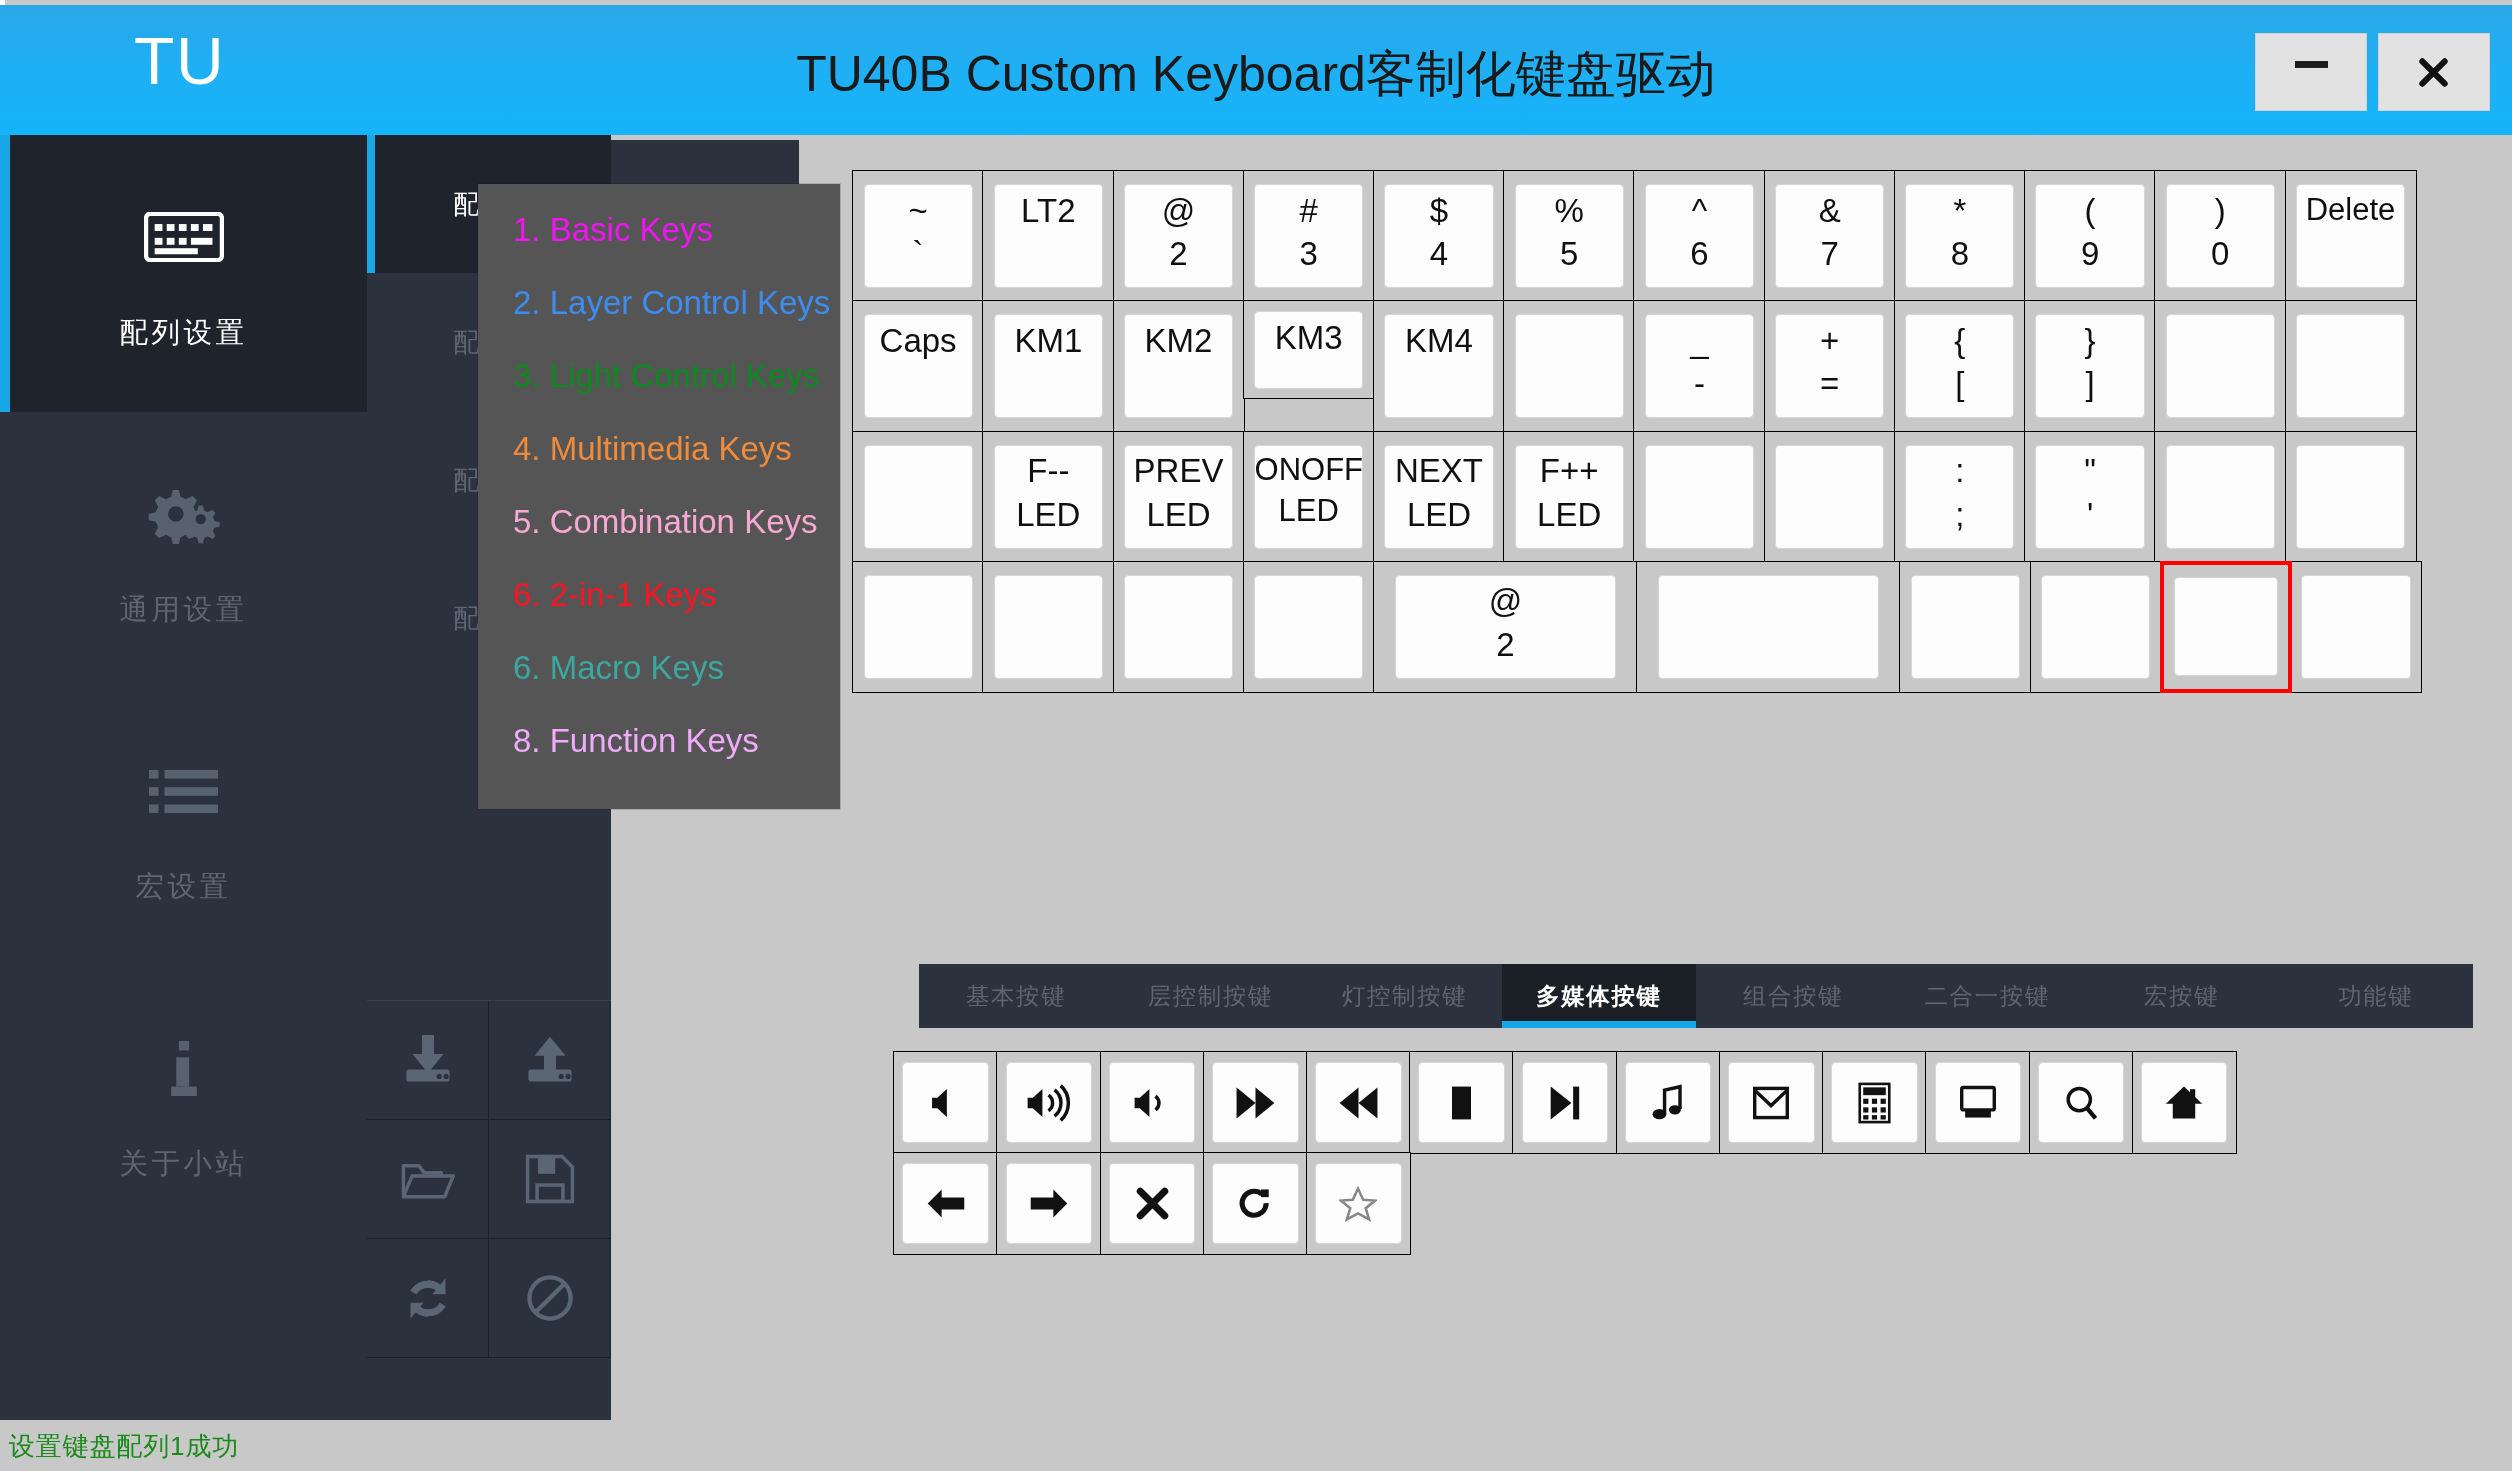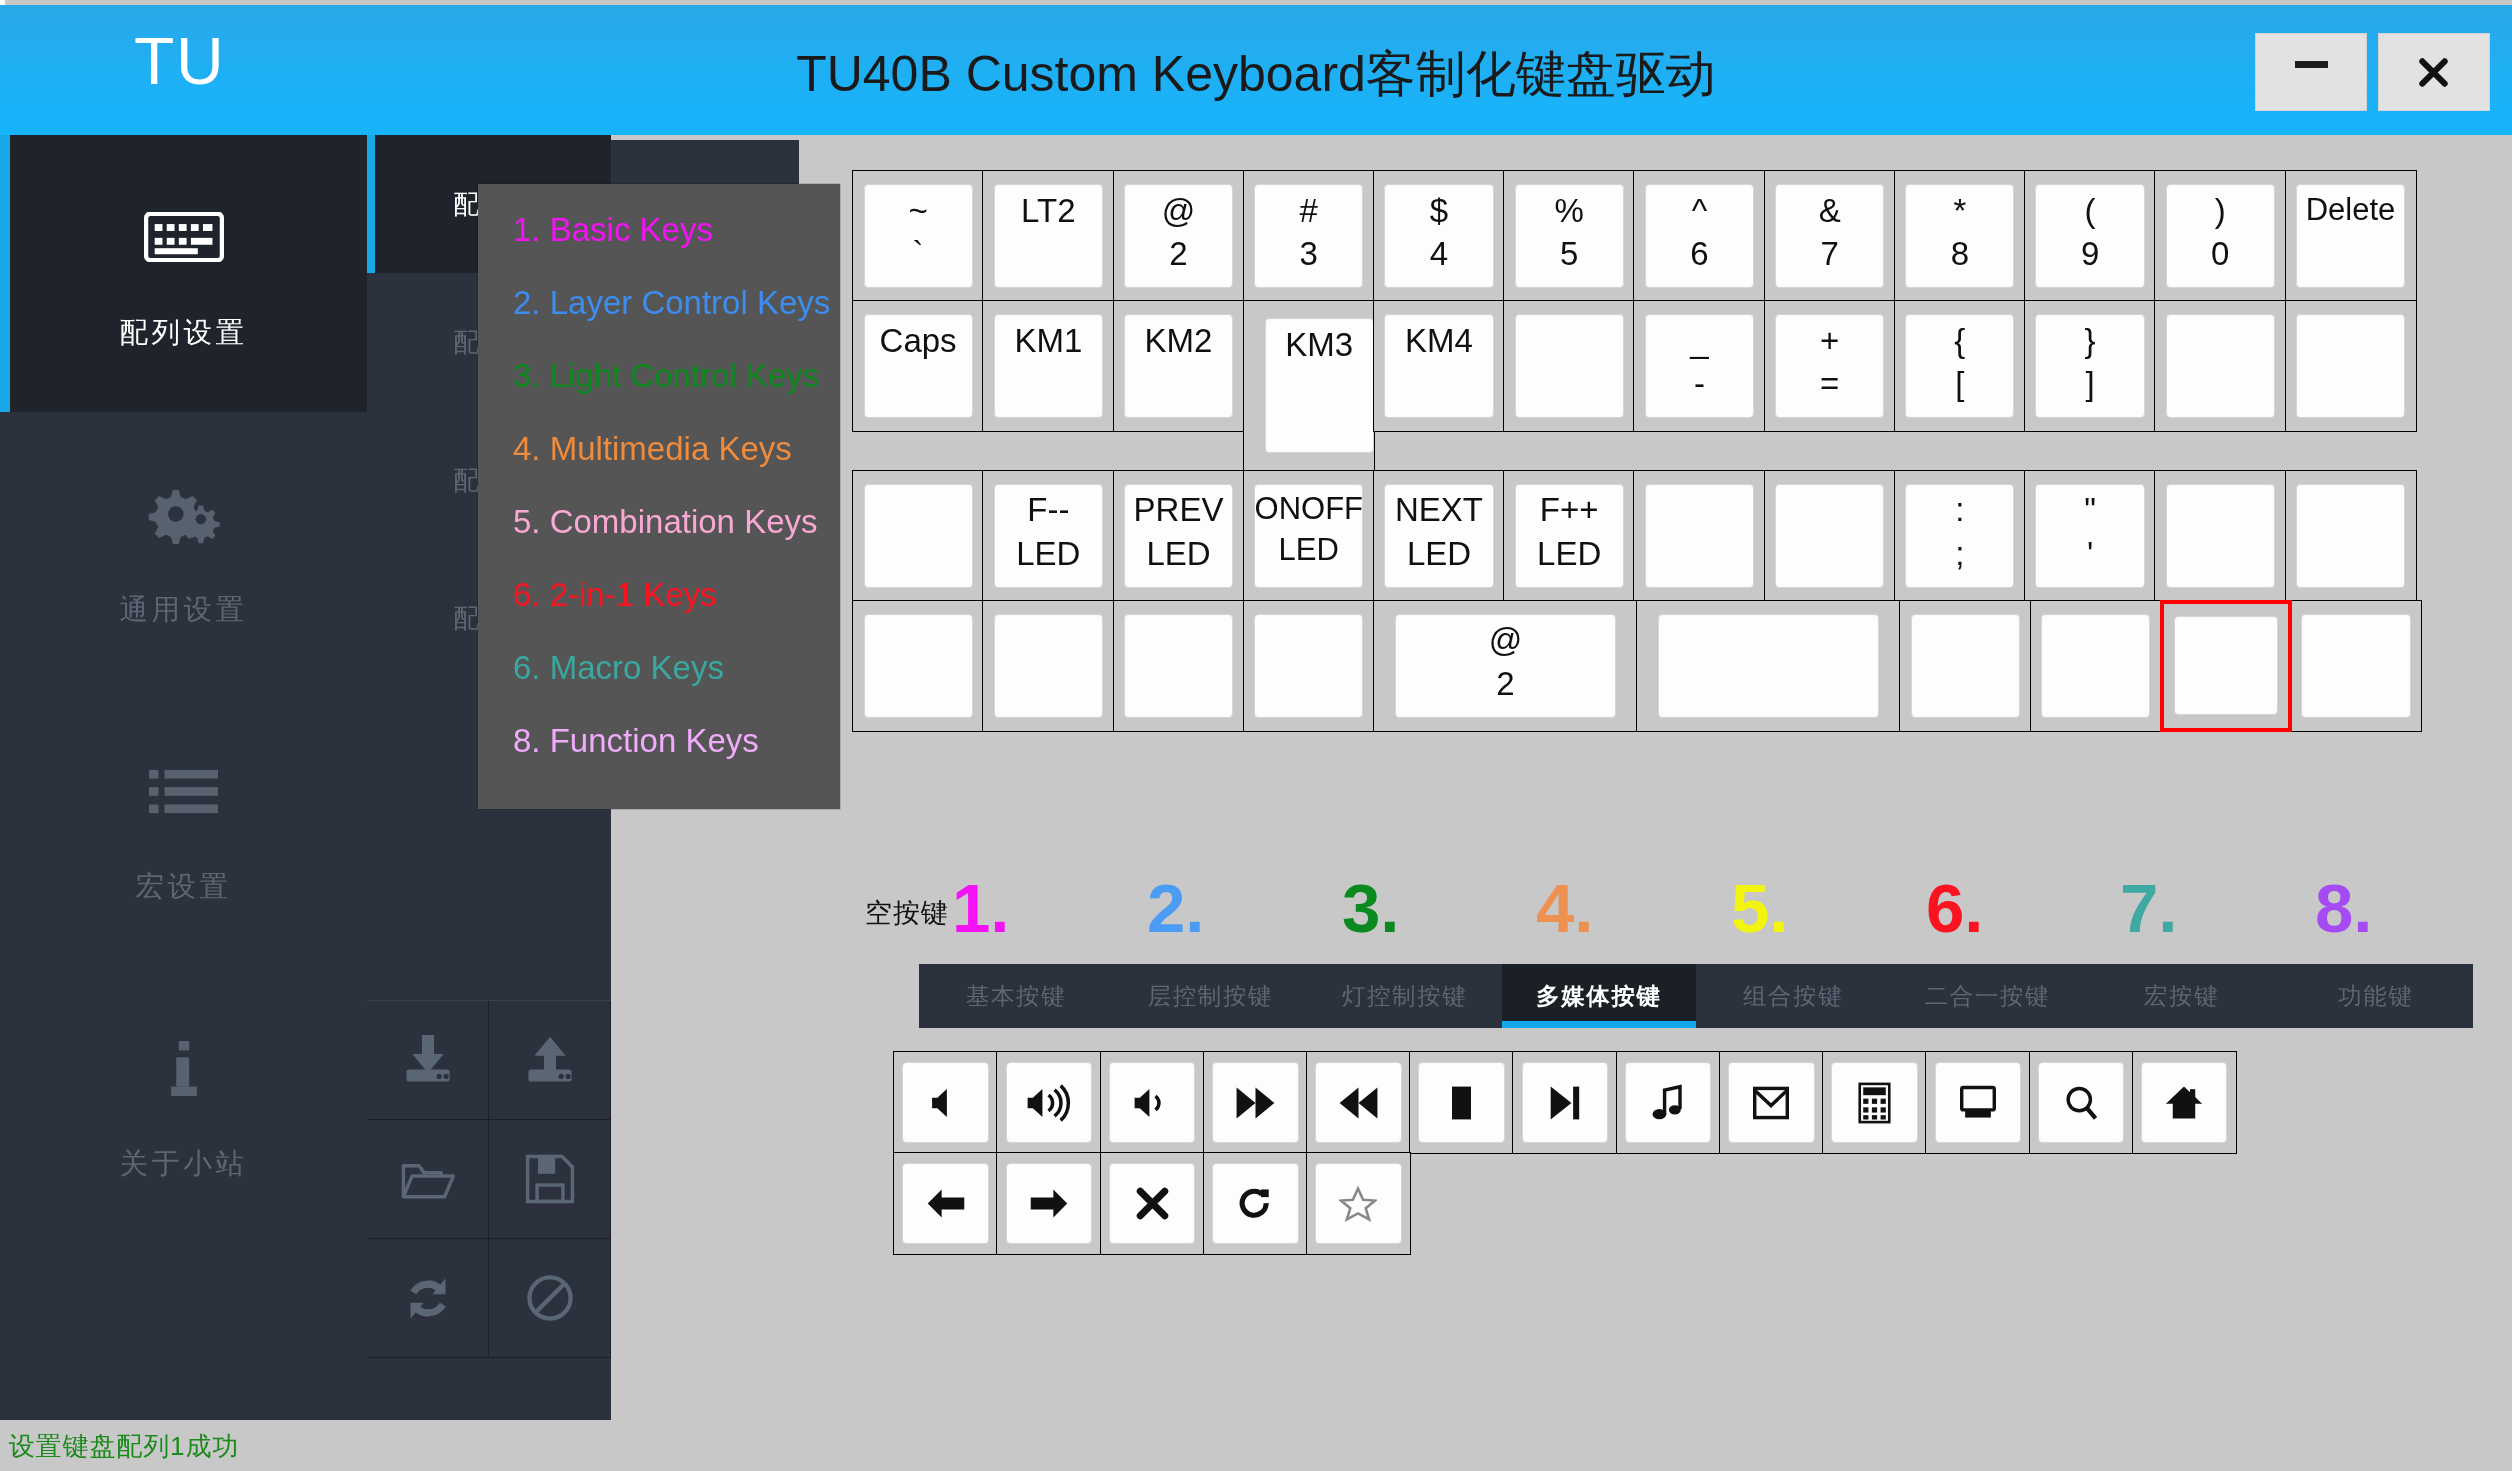--- a/index.html
+++ b/index.html
@@ -437,21 +437,21 @@
           <div class="kcell" style="width: 132px; height: 132px;">
             <div class="kcap">
               <span>KM1</span>
             </div>
           </div>
           <div class="kcell" style="width: 132px; height: 132px;">
             <div class="kcap">
               <span>KM2</span>
             </div>
           </div>
-          <div class="kcell" style="width: 132px; height: 171px; justify-content: flex-end;">
+          <div class="kcell" style="width: 132px; height: 99px;">
             <div class="kcap">
               <span>KM3</span>
             </div>
           </div>
           <div class="kcell" style="width: 132px; height: 132px;">
             <div class="kcap">
               <span>KM4</span>
             </div>
           </div>
           <div class="kcell" style="width: 132px; height: 132px;">
@@ -577,31 +577,20 @@
           </div>
           <div class="kcell sel" style="width: 132px; height: 132px;">
             <div class="kcap"></div>
           </div>
           <div class="kcell" style="width: 132px; height: 132px;">
             <div class="kcap"></div>
           </div>
         </div>
       </div>
 
-    <div class="legend-row" id="legend-strip">
-      <div class="empty-key-label">空按键</div>
-    <div class="lgnum" style="left: 99px; color: rgb(246, 18, 246);">1.</div>
-        <div class="lgnum" style="left: 294px; color: rgb(75, 156, 245);">2.</div>
-        <div class="lgnum" style="left: 489px; color: rgb(11, 138, 32);">3.</div>
-        <div class="lgnum" style="left: 683px; color: rgb(238, 144, 80);">4.</div>
-        <div class="lgnum" style="left: 878px; color: rgb(244, 244, 17);">5.</div>
-        <div class="lgnum" style="left: 1073px; color: rgb(251, 20, 32);">6.</div>
-        <div class="lgnum" style="left: 1267px; color: rgb(63, 169, 162);">7.</div>
-        <div class="lgnum" style="left: 1462px; color: rgb(166, 75, 244);">8.</div>
-      </div>
 
     <div class="tabbar" id="tabbar">
         <div class="tab">基本按键</div>
         <div class="tab">层控制按键</div>
         <div class="tab">灯控制按键</div>
         <div class="tab active">多媒体按键</div>
         <div class="tab">组合按键</div>
         <div class="tab">二合一按键</div>
         <div class="tab">宏按键</div>
         <div class="tab">功能键</div>

